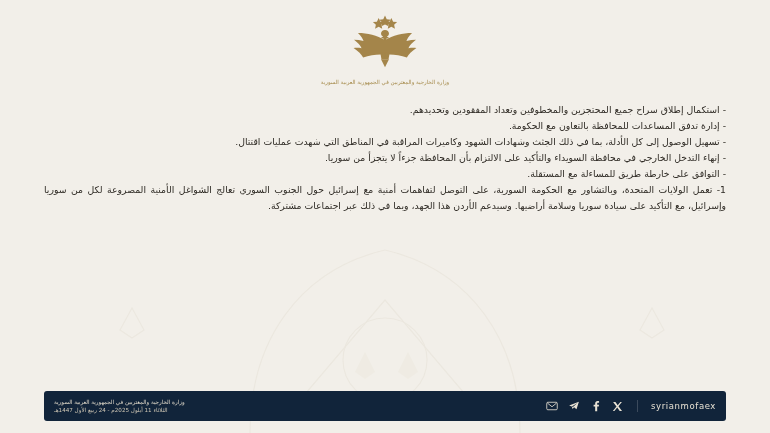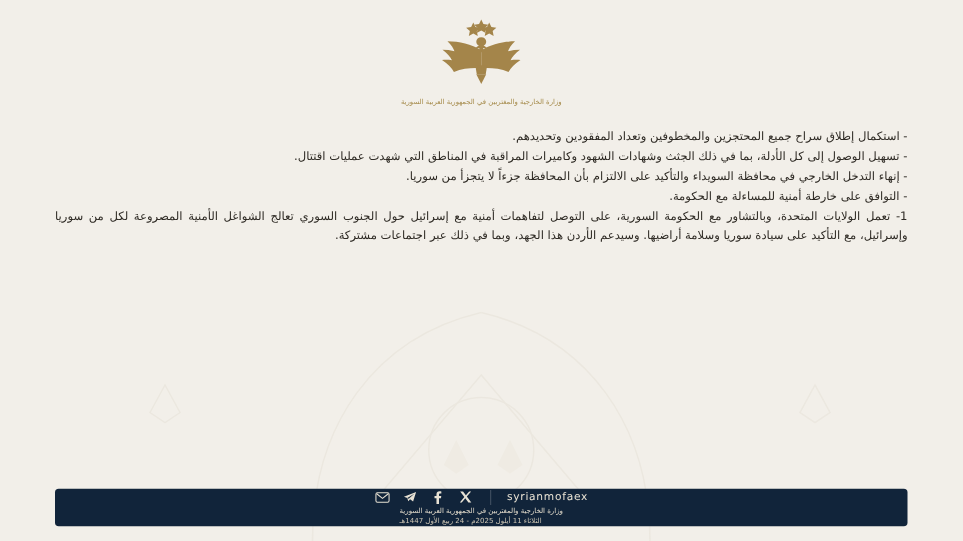--- a/index.html
+++ b/index.html
@@ -82,21 +82,20 @@
     right: 44px;
     bottom: 12px;
     height: 30px;
     background: #11243a;
     border-radius: 3px;
     display: flex;
     align-items: center;
     justify-content: space-between;
     padding: 0 10px;
     box-sizing: border-box;
-    flex-direction: column;
   }
   .social {
     display: flex;
     align-items: center;
     gap: 9px;
     direction: ltr;
   }
   .social .ico {
     width: 13px;
     height: 13px;
@@ -178,23 +177,24 @@
         <rect x="56.5" y="49.5" width="1" height="6"></rect>
         <rect x="59.5" y="49.5" width="1" height="6"></rect>
         <rect x="62.5" y="49.5" width="1" height="6"></rect>
       </g>
     </svg>
     <div class="emblem-caption">وزارة الخارجية والمغتربين في الجمهورية العربية السورية</div>
   </div>
 
   <div class="content">
     <p class="line">- استكمال إطلاق سراح جميع المحتجزين والمخطوفين وتعداد المفقودين وتحديدهم.</p>
+    <p class="line">- إدارة تدفق المساعدات للمحافظة بالتعاون مع الحكومة.</p>
     <p class="line">- تسهيل الوصول إلى كل الأدلة، بما في ذلك الجثث وشهادات الشهود وكاميرات المراقبة في المناطق التي شهدت عمليات اقتتال.</p>
     <p class="line">- إنهاء التدخل الخارجي في محافظة السويداء والتأكيد على الالتزام بأن المحافظة جزءاً لا يتجزأ من سوريا.</p>
-    <p class="line">- التوافق على خارطة أمنية للمساءلة مع الحكومة.</p>
+    <p class="line">- التوافق على خارطة طريق للمساءلة مع المستقلة.</p>
     <p class="line">1- تعمل الولايات المتحدة، وبالتشاور مع الحكومة السورية، على التوصل لتفاهمات أمنية مع إسرائيل حول الجنوب السوري تعالج الشواغل الأمنية المصروعة لكل من سوريا وإسرائيل، مع التأكيد على سيادة سوريا وسلامة أراضيها. وسيدعم الأردن هذا الجهد، وبما في ذلك عبر اجتماعات مشتركة.</p>
   </div>
 
   <div class="footer">
     <div class="social">
       <span class="ico">
         <svg viewBox="0 0 16 16" width="12" height="12" xmlns="http://www.w3.org/2000/svg" aria-hidden="true">
           <rect x="1" y="3" width="14" height="10" rx="1.5" fill="none" stroke="currentColor" stroke-width="1.1"></rect>
           <path d="M1.8 4 L8 9 L14.2 4" fill="none" stroke="currentColor" stroke-width="1.1"></path>
         </svg>

